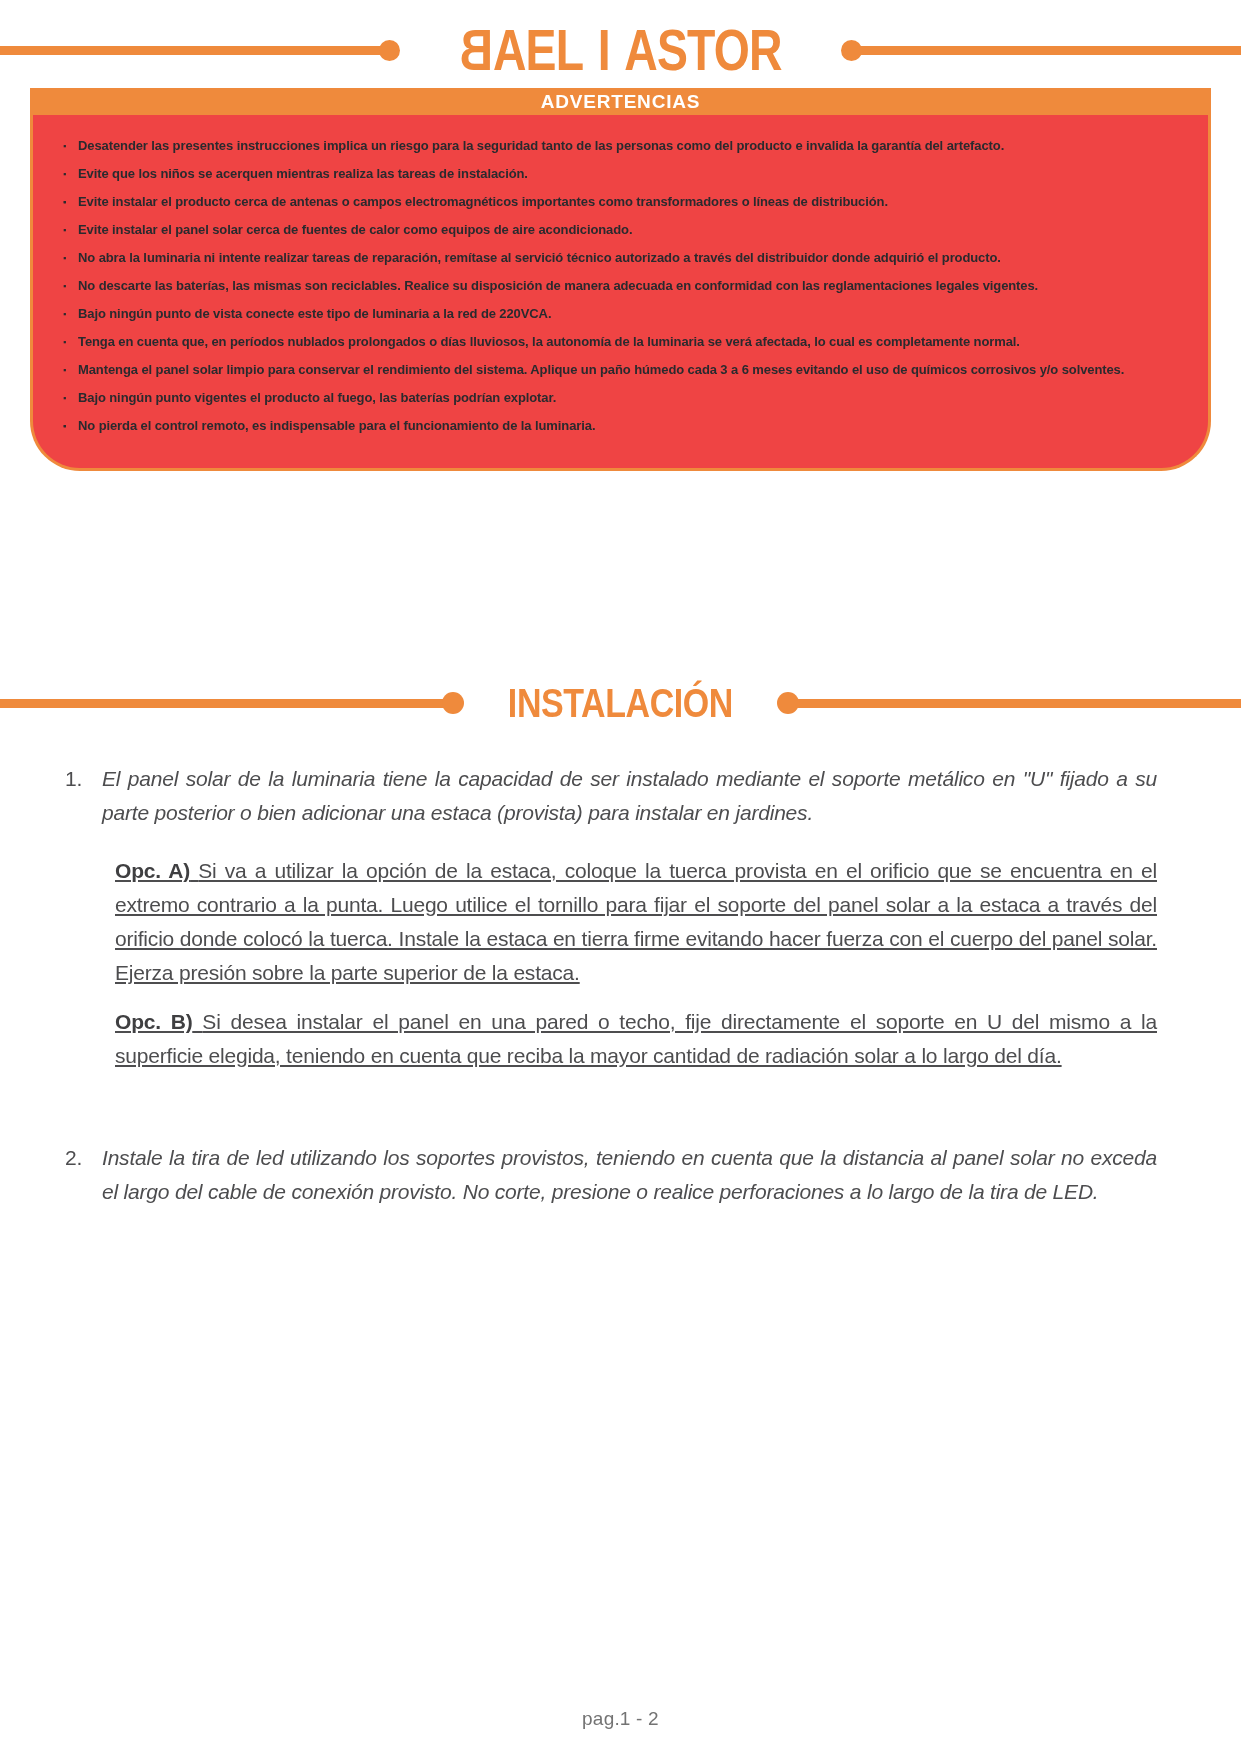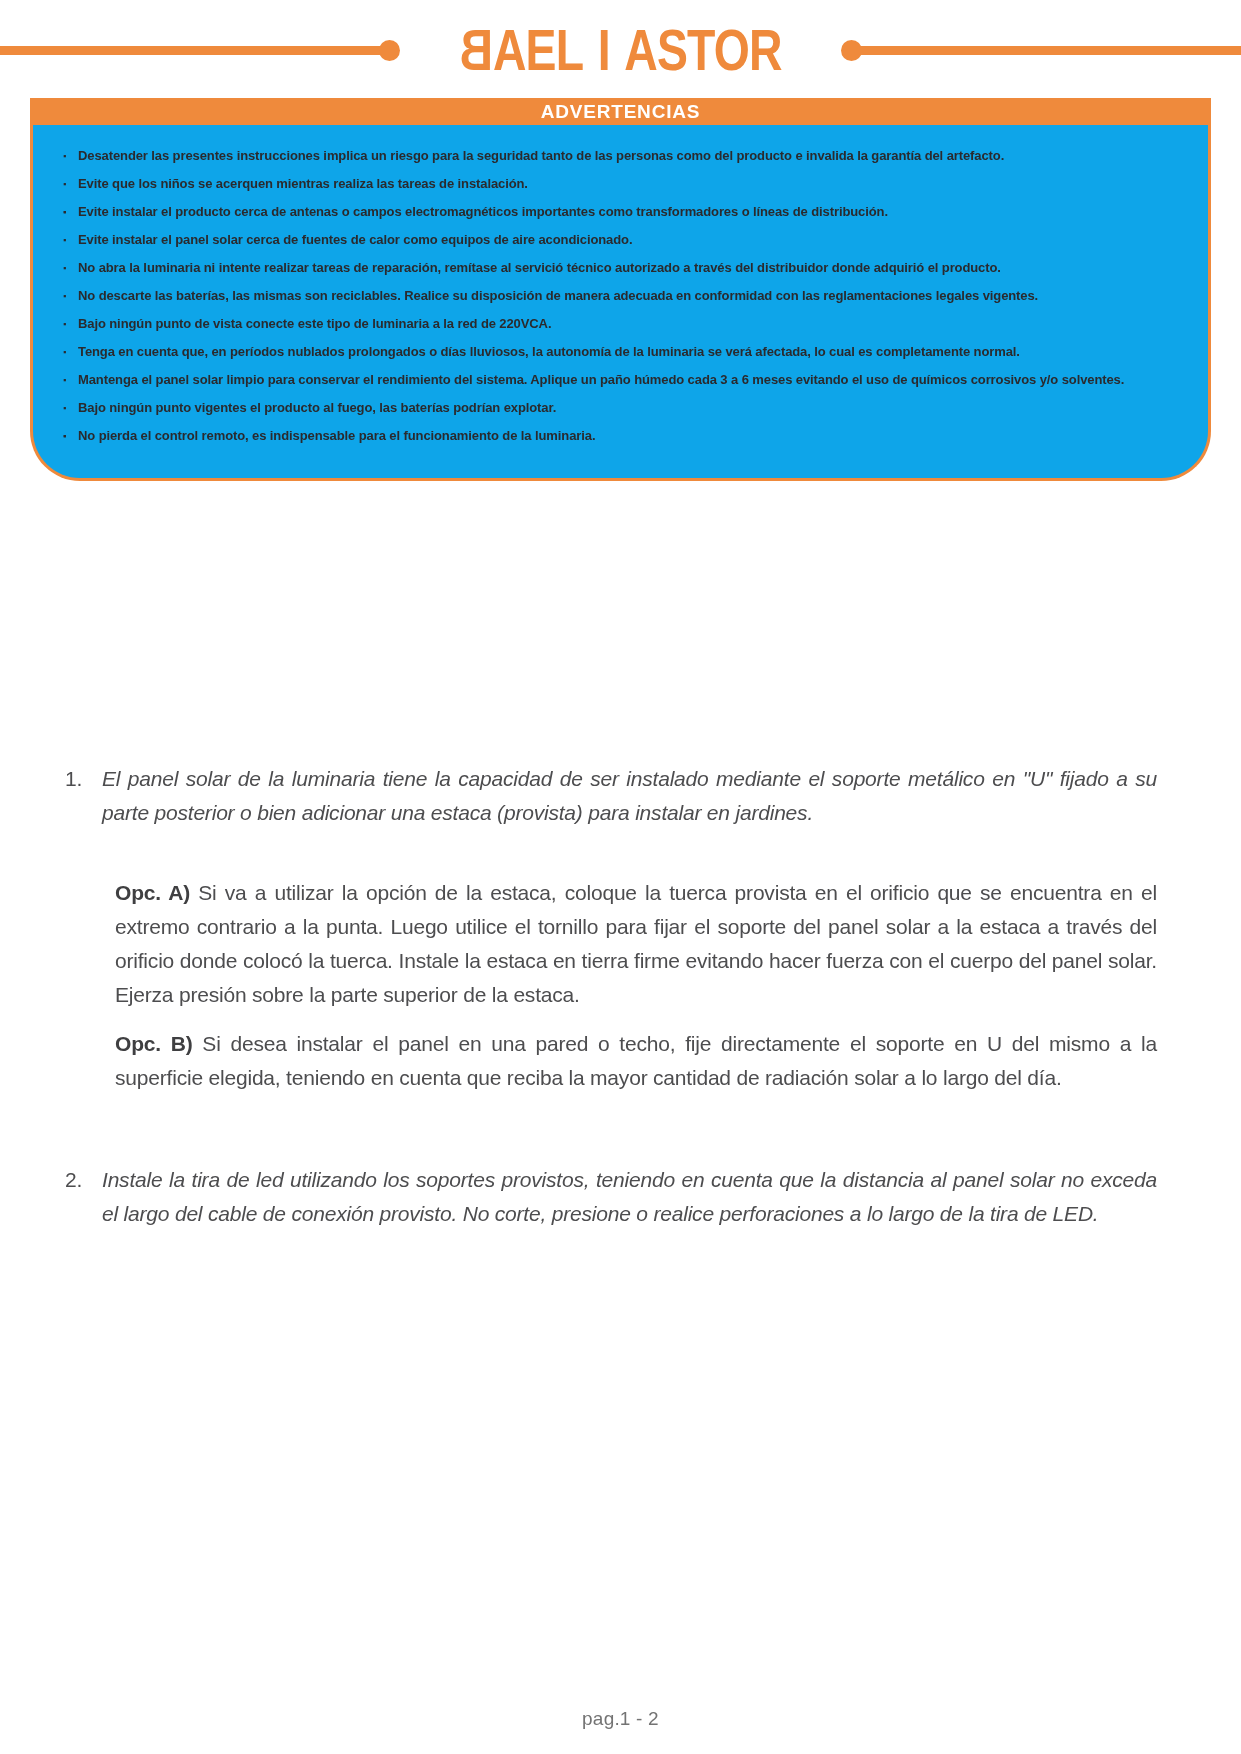--- a/index.html
+++ b/index.html
@@ -26,24 +26,24 @@
     display: inline-block;
     transform: scaleX(0.80);
     font-size: 58px; font-weight: 700; letter-spacing: -1px;
     color: #EF8A3C; white-space: nowrap; line-height: 1;
   }
   .brand-b { display: inline-block; transform: scaleX(-1); }
   .brand-divider { display: inline-block; margin: 0 18px; font-weight: 700; }
 
   
   .warn-box {
-    position: absolute; top: 98px; left: 30px; right: 30px;
+    position: absolute; top: 88px; left: 30px; right: 30px;
     border: 3px solid #EF8A3C; border-top: none;
     border-radius: 0 0 50px 50px;
-    background: #0ea5e9;
+    background: #ef4444;
   }
   .warn-header {
     margin: 0 -3px; height: 27px;
     background: #EF8A3C;
     display: flex; align-items: center; justify-content: center;
     color: #ffffff; font-size: 19px; font-weight: 700; letter-spacing: 0.8px;
   }
   .warn-list {
     list-style: none;
     padding: 17px 25px 28px 30px;
@@ -80,21 +80,21 @@
   .content {
     position: absolute; top: 762px; left: 65px; right: 84px;
     color: #4D4D4F;
     font-size: 21px; line-height: 34px; letter-spacing: -0.2px;
   }
   .step { display: flex; }
   .step + .step { margin-top: 68px; }
   .step-num { flex: 0 0 37px; }
   .step-body { flex: 1; }
   .step-body > p { text-align: justify; font-style: italic; }
-  .options { margin-left: 13px; margin-top: 46px; }
+  .options { margin-left: 13px; margin-top: 24px; text-decoration: underline; }
   .option { text-align: justify; }
   .option + .option { margin-top: 15px; }
   .opt-label { font-weight: 700; color: #3F3F41; }
 
   
   .footer {
     position: absolute; bottom: 24px; left: 0; right: 0;
     text-align: center;
     font-size: 19px; color: #737373; letter-spacing: 0.2px;
   }
@@ -126,20 +126,27 @@
       <li><span class="bullet">▪</span><span>No descarte las baterías, las mismas son reciclables. Realice su disposición de manera adecuada en conformidad con las reglamentaciones legales vigentes.</span></li>
       <li><span class="bullet">▪</span><span>Bajo ningún punto de vista conecte este tipo de luminaria a la red de 220VCA.</span></li>
       <li><span class="bullet">▪</span><span>Tenga en cuenta que, en períodos nublados prolongados o días lluviosos, la autonomía de la luminaria se verá afectada, lo cual es completamente normal.</span></li>
       <li><span class="bullet">▪</span><span>Mantenga el panel solar limpio para conservar el rendimiento del sistema. Aplique un paño húmedo cada 3 a 6 meses evitando el uso de químicos corrosivos y/o solventes.</span></li>
       <li><span class="bullet">▪</span><span>Bajo ningún punto vigentes el producto al fuego, las baterías podrían explotar.</span></li>
       <li><span class="bullet">▪</span></li>
       <li><span class="bullet">▪</span><span>No pierda el control remoto, es indispensable para el funcionamiento de la luminaria.</span></li>
     </ul>
   </div>
 
+  <div class="section-band">
+    <div class="rule"></div>
+    <div class="dot left"></div>
+    <div class="section-title">INSTALACIÓN</div>
+    <div class="dot right"></div>
+    <div class="rule"></div>
+  </div>
 
   <div class="content">
 
     <div class="step">
       <div class="step-num">1.</div>
       <div class="step-body">
         <p>El panel solar de la luminaria tiene la capacidad de ser instalado mediante el soporte metálico en "U" fijado a su parte posterior o bien adicionar una estaca (provista) para instalar en jardines.</p>
         <div class="options">
           <p class="option"><span class="opt-label">Opc. A)</span>
              <span>Si va a utilizar la opción de la estaca, coloque la tuerca provista en el orificio que se encuentra en el extremo contrario a la punta. Luego utilice el tornillo para fijar el soporte del panel solar a la estaca a través del orificio donde colocó la tuerca. Instale la estaca en tierra firme evitando hacer fuerza con el cuerpo del panel solar. Ejerza presión sobre la parte superior de la estaca.</span></p>

